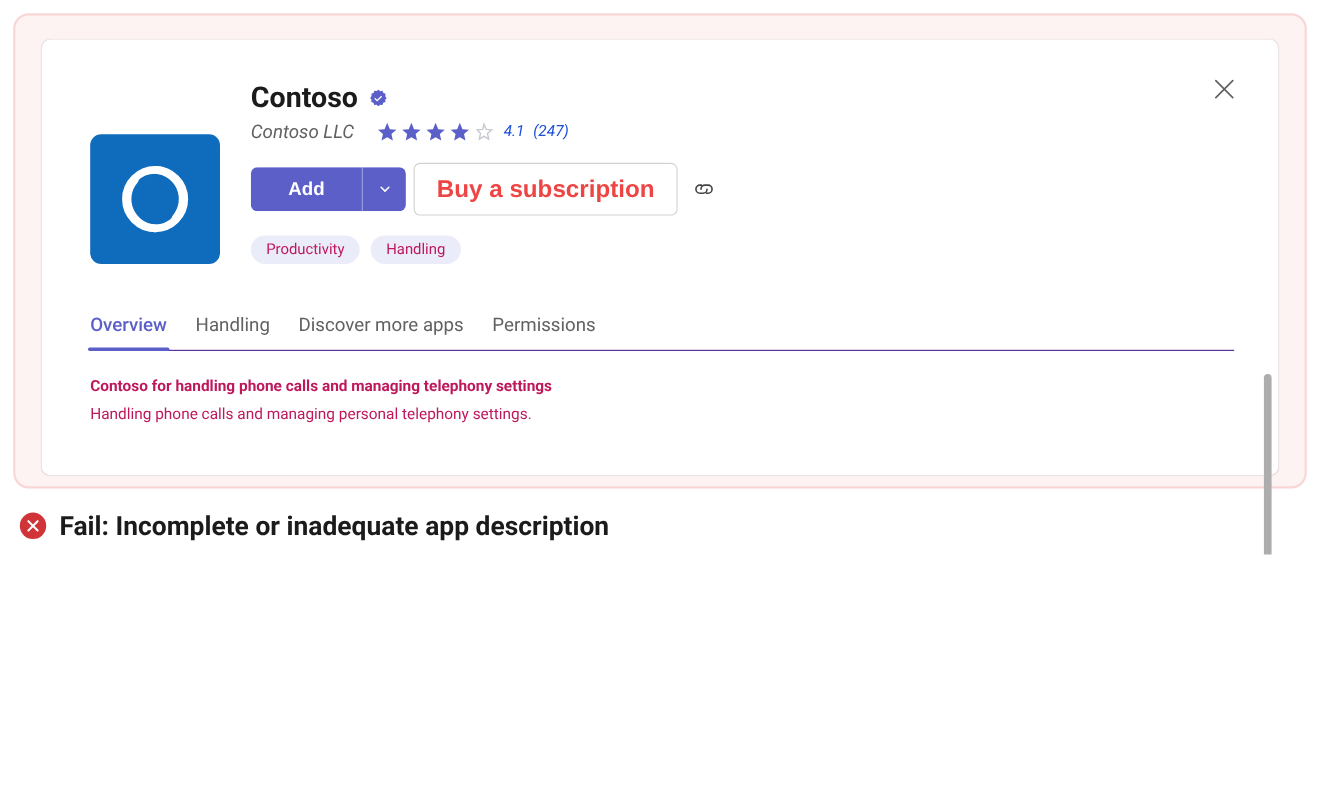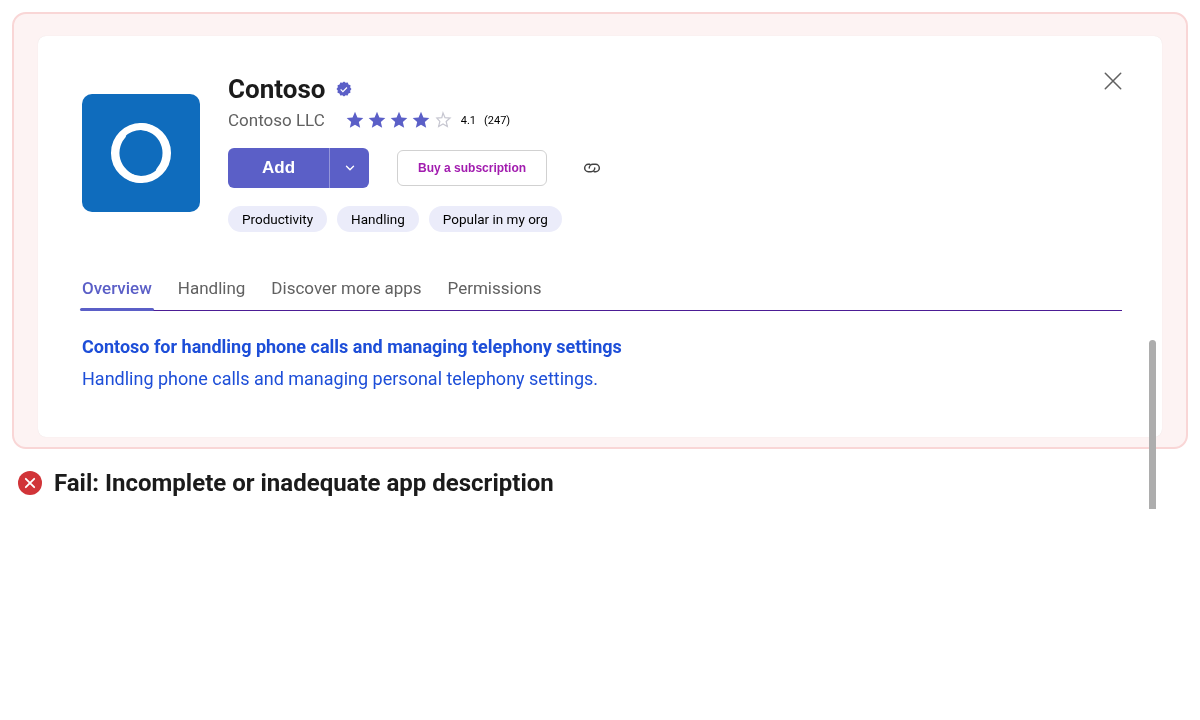--- a/index.html
+++ b/index.html
@@ -29,21 +29,21 @@
     top: 34px;
     right: 38px;
     width: 22px;
     height: 22px;
     cursor: pointer;
     color: #616161;
   }
   .close-btn svg { display:block; }
   .header-row {
     display: flex;
-    align-items: center;
+    align-items: flex-end;
     gap: 28px;
   }
   .app-icon {
     width: 118px;
     height: 118px;
     border-radius: 10px;
     background: #0f6cbd;
     display: flex;
     align-items: center;
     justify-content: center;
@@ -64,42 +64,43 @@
   .verified-badge {
     width: 18px;
     height: 18px;
     color: #5b5fc7;
   }
   .pub-row {
     display: flex;
     align-items: center;
     gap: 20px;
     margin-top: 6px;
+    font-style: italic;
   }
   .publisher {
     font-size: 17px;
     color: #616161;
   }
   .stars {
     display: flex;
     align-items: center;
     gap: 2px;
     color: #5b5fc7;
   }
   .star { width: 20px; height: 20px; }
   .star.empty { color: #c7c7d1; }
   .rating-text {
-    font-size: 11px;
-    color: #000000;
+    font-size: 14px;
+    color: #1d4ed8;
     margin-left: 6px;
   }
   .action-row {
     display: flex;
     align-items: center;
-    gap: 28px;
+    gap: 7px;
     margin-top: 18px;
   }
   .add-btn-group {
     display: flex;
     border-radius: 6px;
     overflow: hidden;
   }
   .add-btn {
     background: #5b5fc7;
     color: #fff;
@@ -117,41 +118,41 @@
     width: 40px;
     display: flex;
     align-items: center;
     justify-content: center;
     cursor: pointer;
   }
   .secondary-btn {
     background: #fff;
     border: 1px solid #d1d1d1;
     border-radius: 6px;
-    font-size: 12px;
+    font-size: 22px;
     font-weight: 600;
-    color: #a21caf;
+    color: #ef4444;
     padding: 10px 20px;
     cursor: pointer;
   }
   .link-icon {
     width: 22px;
     height: 22px;
     color: #424242;
     margin-left: 6px;
     cursor: pointer;
   }
   .pills {
     display: flex;
     gap: 10px;
     margin-top: 18px;
   }
   .pill {
     background: #ebecfa;
-    color: #000000;
+    color: #be185d;
     font-size: 13.5px;
     padding: 5px 14px;
     border-radius: 14px;
     font-weight: 400;
   }
   .tabs {
     display: flex;
     gap: 26px;
     margin-top: 40px;
     border-bottom: 1px solid #4c1d95;
@@ -172,23 +173,23 @@
     position: absolute;
     left: -2px;
     right: -2px;
     bottom: -1px;
     height: 3px;
     background: #5b5fc7;
     border-radius: 2px;
   }
   .content {
     margin-top: 22px;
-    font-size: 18px;
+    font-size: 14px;
     line-height: 1.55;
-    color: #1d4ed8;
+    color: #be185d;
   }
   .content .section-title {
     font-weight: 700;
     margin-bottom: 4px;
   }
   .content p { margin-bottom: 20px; }
   .meta-block { margin-top: 6px; }
   .meta-block .mtitle { font-weight: 700; }
   .meta-block div { line-height: 1.6; }
   .scroll-indicator {
@@ -292,21 +293,20 @@
           <span class="link-icon">
             <svg viewBox="0 0 24 24">
                 <path d="M9 12a4 4 0 0 1 4-4h3a4 4 0 0 1 0 8h-1.5M15 12a4 4 0 0 1-4 4H8a4 4 0 0 1 0-8h1.5" stroke="currentColor" stroke-width="1.6" fill="none" stroke-linecap="round"></path>
               </svg>
           </span>
         </div>
 
         <div class="pills">
           <span class="pill">Productivity</span>
           <span class="pill">Handling</span>
-          <span class="pill">Popular in my org</span>
         </div>
       </div>
     </div>
 
     <div class="tabs">
       <div class="tab active">Overview</div>
       <div class="tab">Handling</div>
       <div class="tab">Discover more apps</div>
       <div class="tab">Permissions</div>
     </div>

